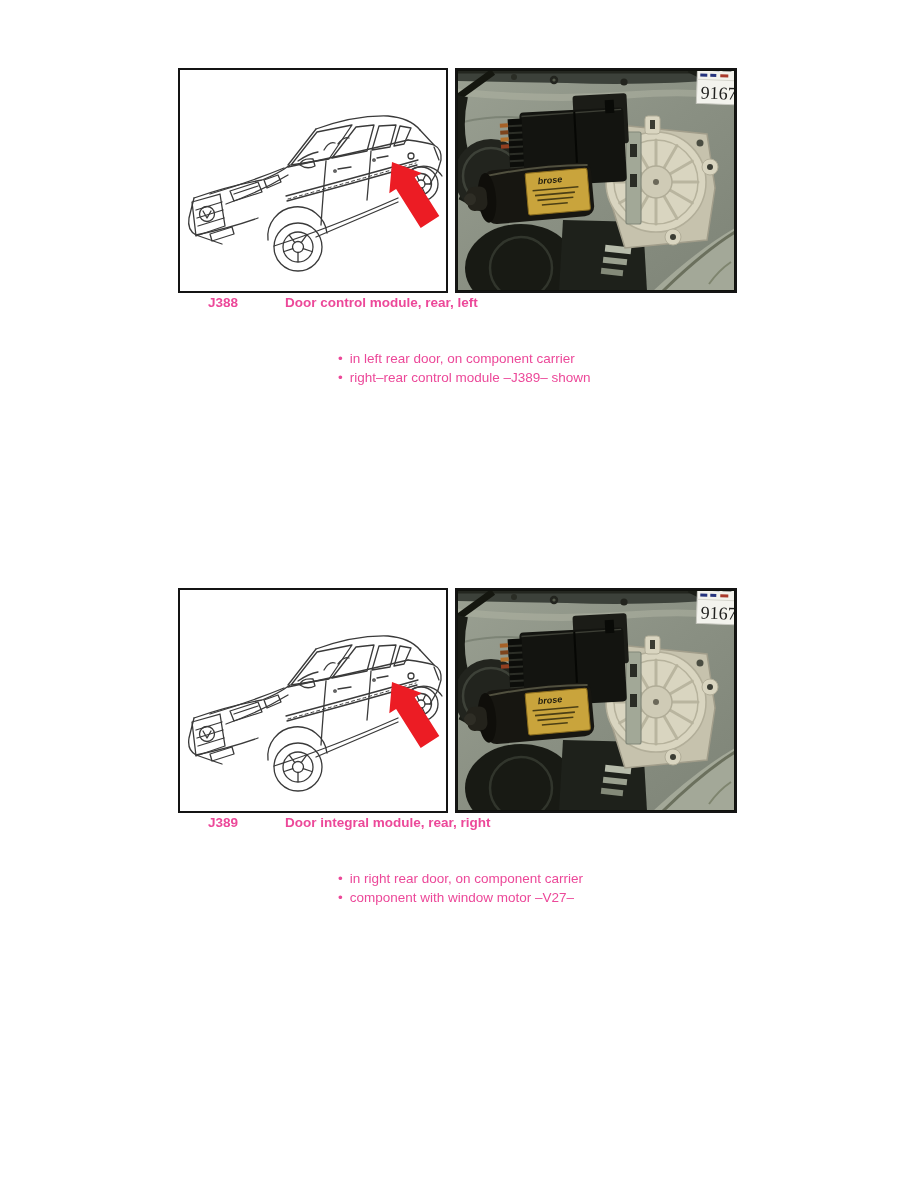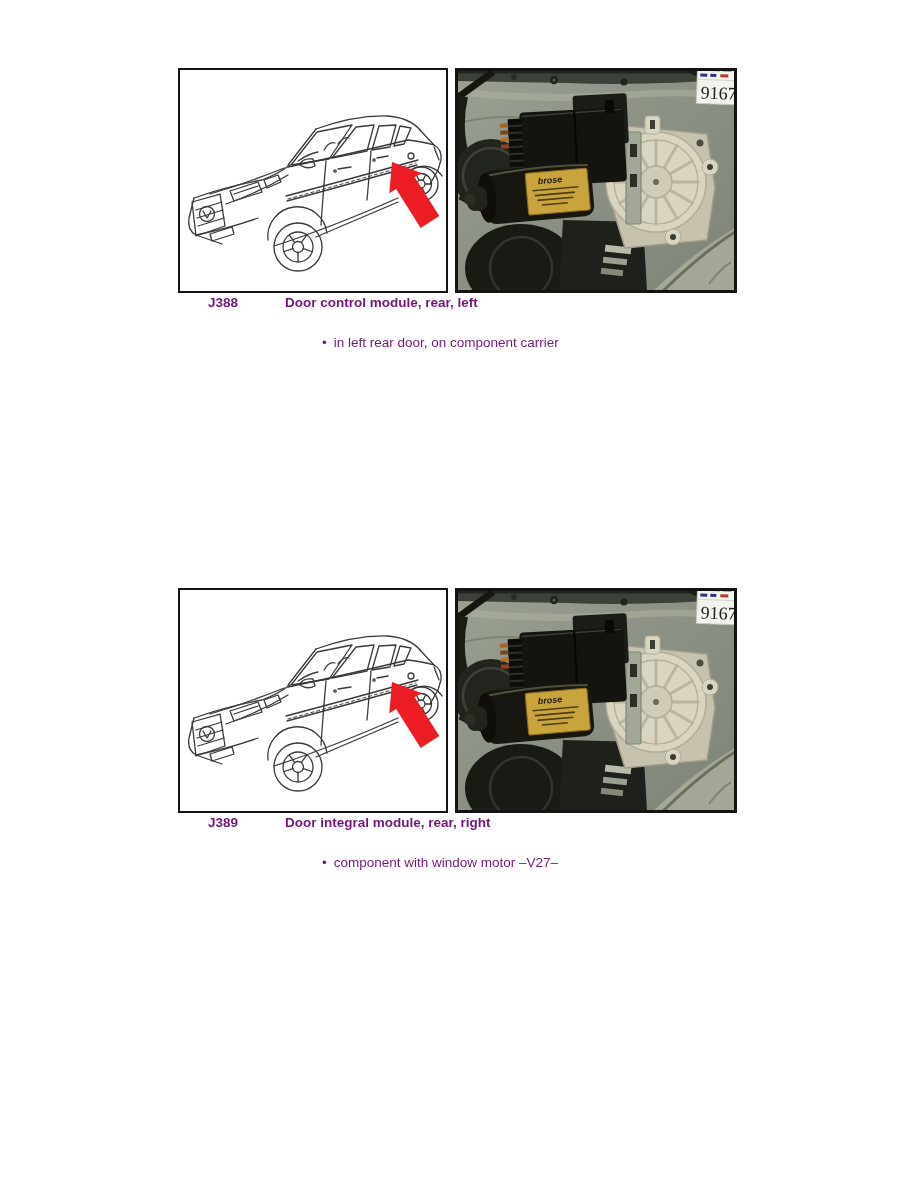--- a/index.html
+++ b/index.html
@@ -1,26 +1,26 @@
 <!DOCTYPE html>
 <html><head>
 <meta charset="utf-8">
 <style>
   html,body{margin:0;padding:0;background:#ffffff;}
   .page{position:relative;width:918px;height:1188px;background:#ffffff;overflow:hidden;
-        font-family:"Liberation Sans",sans-serif;color:#701a75;}
+        font-family:"Liberation Sans",sans-serif;color:#ec4899;}
   .block{position:absolute;left:178px;width:562px;height:470px;}
   .figure{position:relative;width:562px;height:225px;}
   .frame{position:absolute;top:0;border:2px solid #141414;background:#ffffff;}
   .frame.drawing{left:0;width:266px;height:221px;}
   .frame.photo{left:277px;width:278px;height:221px;background:#858b7f;}
   .frame svg{display:block;}
   .caption{position:absolute;left:30px;top:227px;font-size:13.5px;font-weight:bold;white-space:nowrap;}
   .caption .code{display:inline-block;width:77px;}
-  .bullets{position:absolute;left:144px;top:266px;margin:0;padding:0;list-style:none;
+  .bullets{position:absolute;left:144px;top:266px;margin:16px;padding:0;list-style:none;
            font-size:13.5px;line-height:18.5px;}
   .bullets li::before{content:"•";margin-right:7px;}
 </style>
 </head>
 <body>
 
 <div class="page">
 
   <svg width="0" height="0" style="position:absolute" aria-hidden="true">
     <defs>
@@ -188,37 +188,39 @@
         <svg viewBox="0 0 278 221" width="278" height="221">
           <use href="#photo-art" xlink:href="#photo-art"></use>
         </svg>
       </div>
     </div>
     <div class="caption">
       <span class="code">J388</span><span class="title">Door control module, rear, left</span>
     </div>
     <ul class="bullets">
       <li>in left rear door, on component carrier</li>
+      <li>right–rear control module –J389– shown</li>
     </ul>
   </section>
 
   <section class="block" style="top:588px">
     <div class="figure">
       <div class="frame drawing">
         <svg viewBox="0 0 266 221" width="266" height="221">
           <use href="#car-art" xlink:href="#car-art"></use>
         </svg>
       </div>
       <div class="frame photo">
         <svg viewBox="0 0 278 221" width="278" height="221">
           <use href="#photo-art" xlink:href="#photo-art"></use>
         </svg>
       </div>
     </div>
     <div class="caption">
       <span class="code">J389</span><span class="title">Door integral module, rear, right</span>
     </div>
     <ul class="bullets">
+      <li>in right rear door, on component carrier</li>
       <li>component with window motor –V27–</li>
     </ul>
   </section>
 
 </div>
 
 </body></html>

